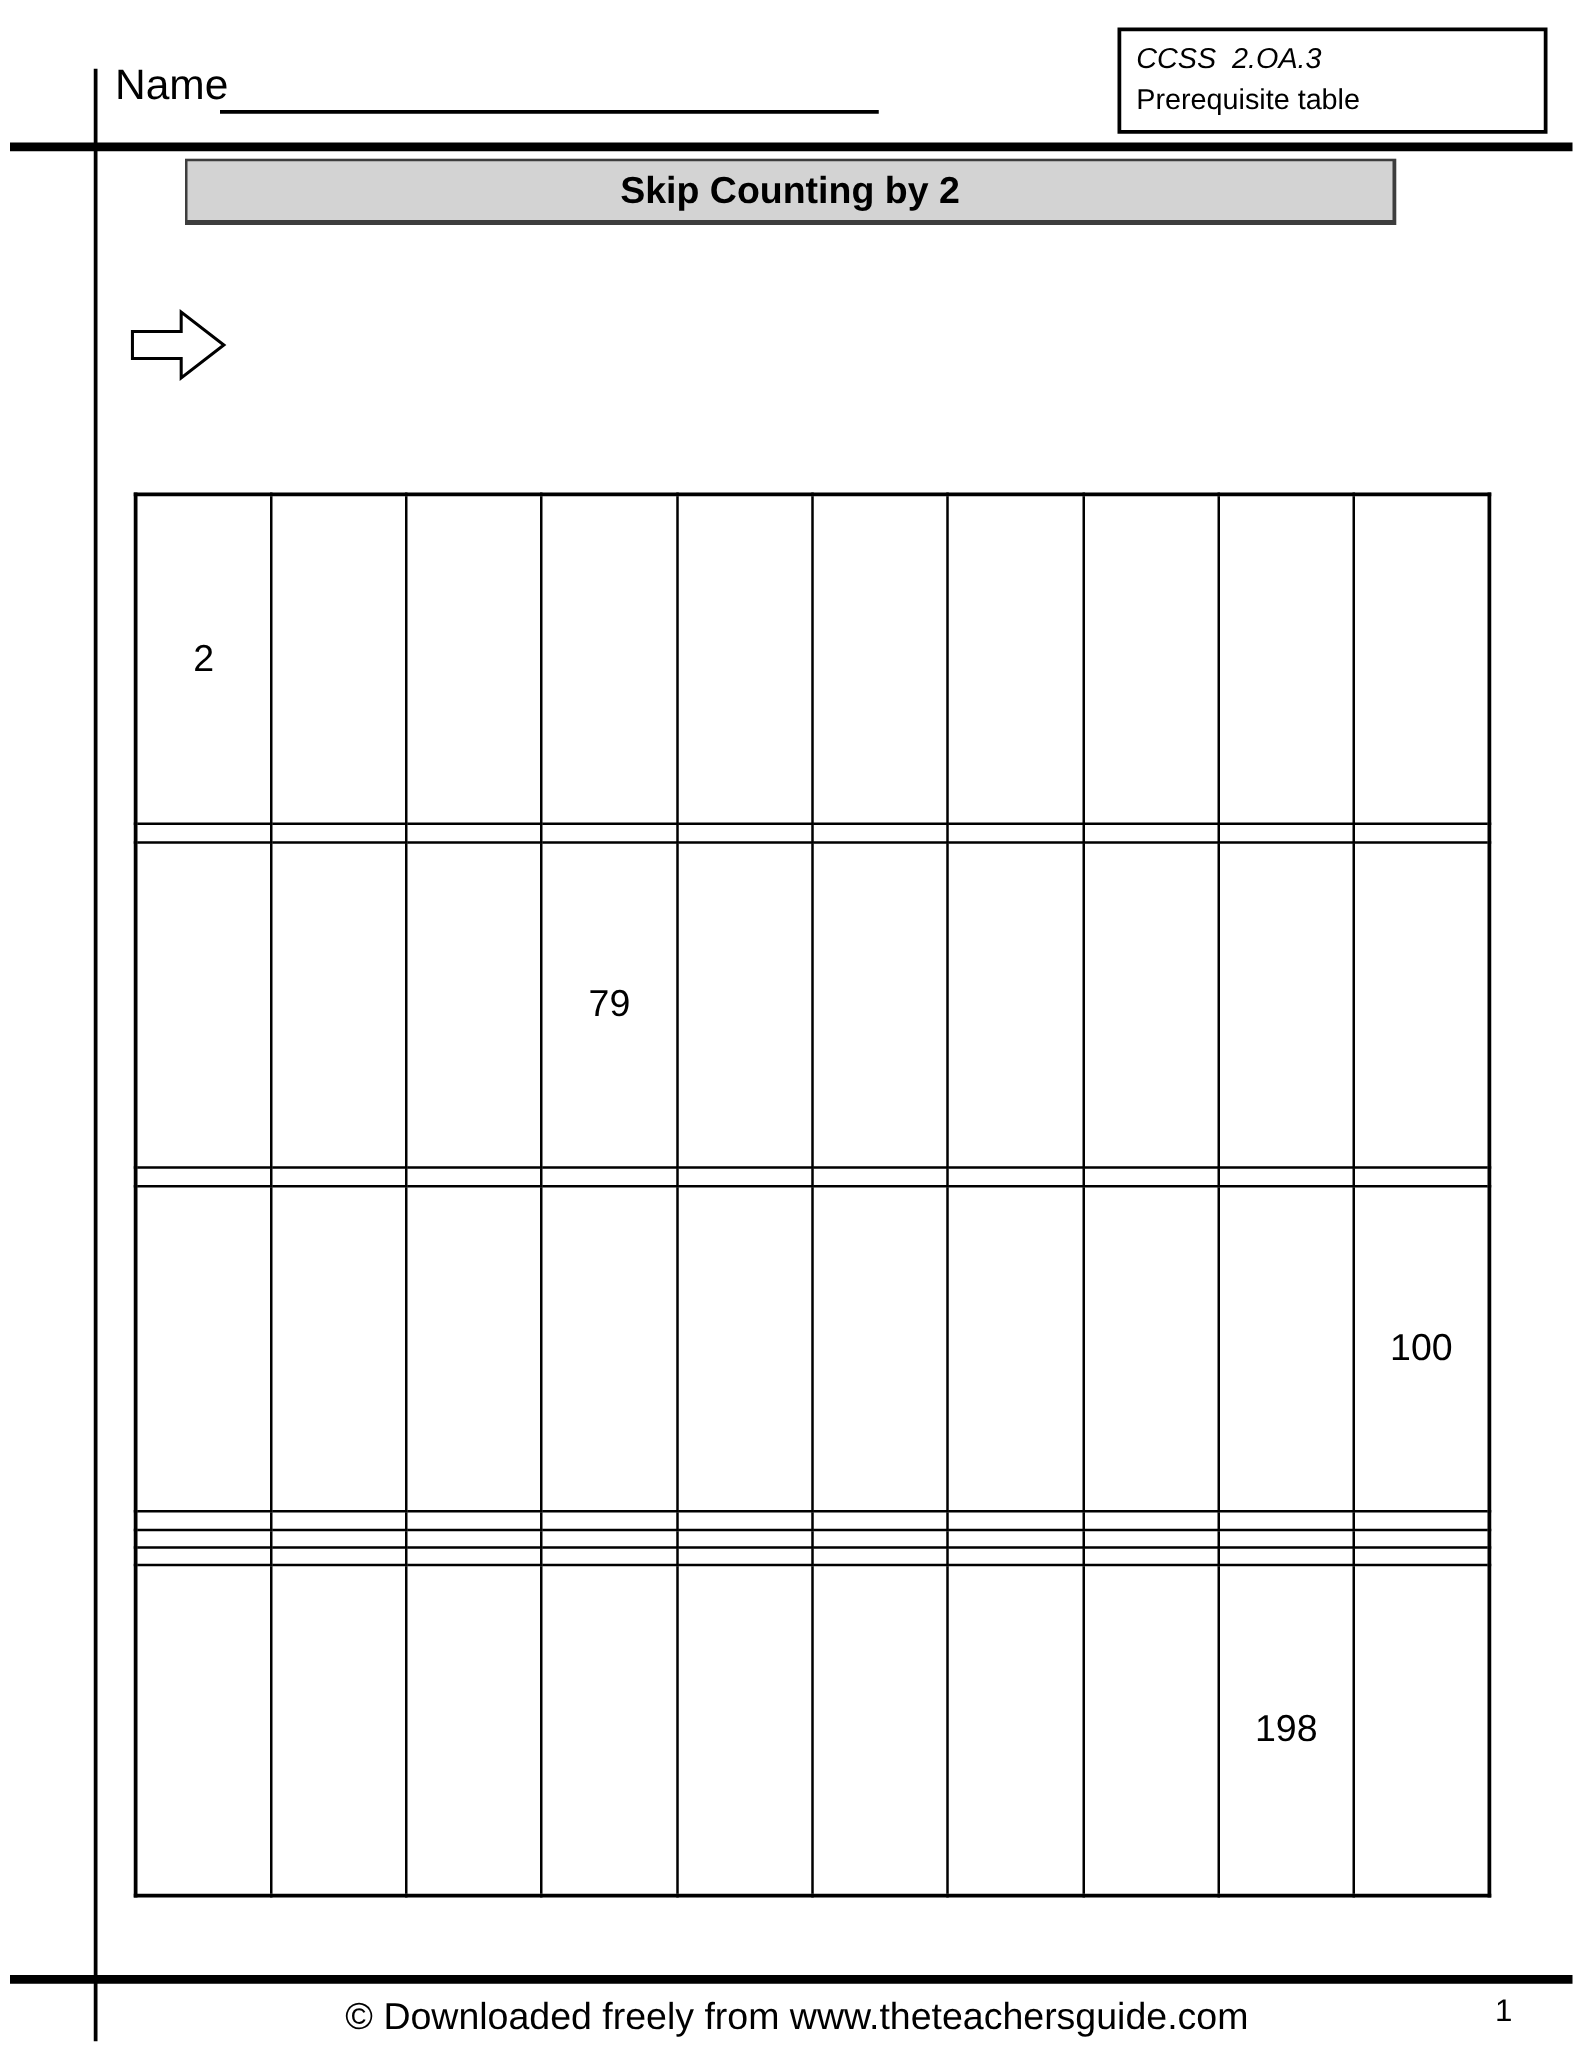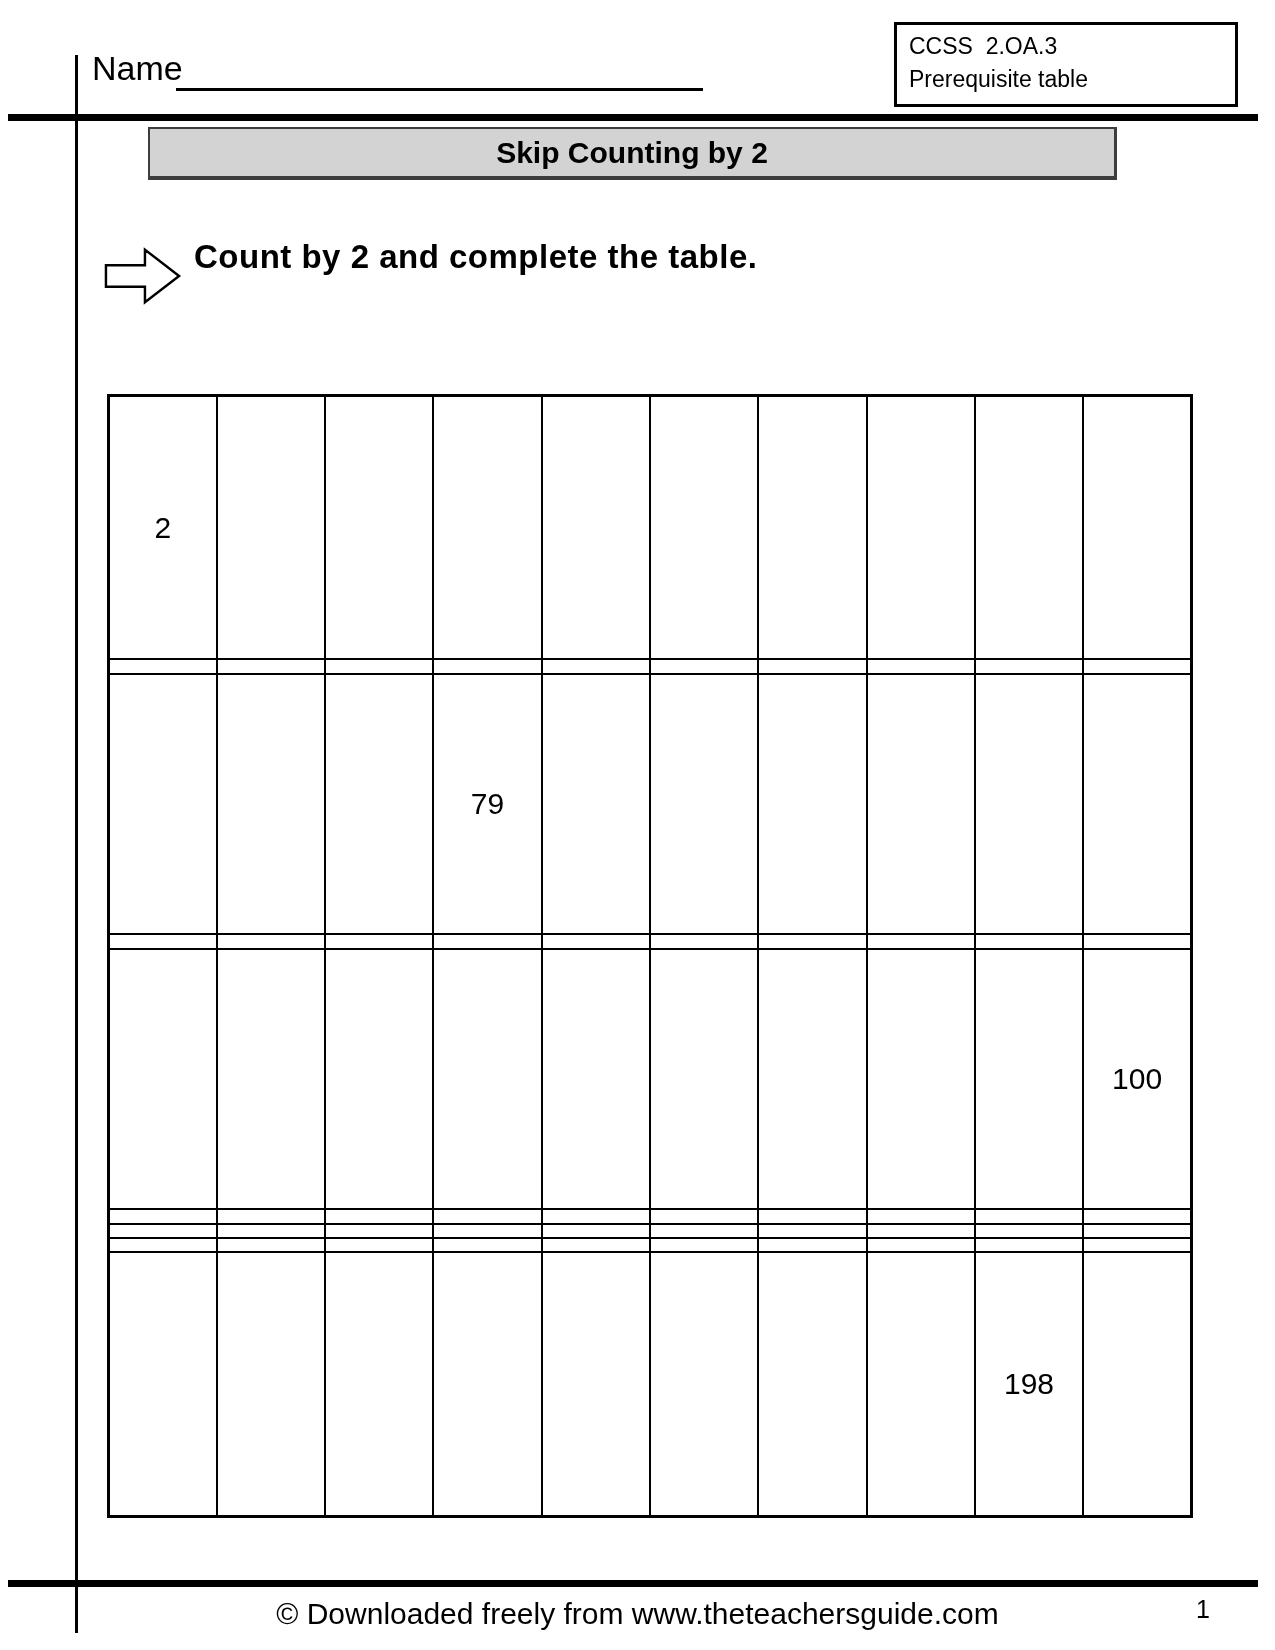--- a/index.html
+++ b/index.html
@@ -59,21 +59,21 @@
     left: 894px;
     top: 22px;
     width: 344px;
     height: 85px;
     border: 3px solid #000000;
     box-sizing: border-box;
     padding: 5px 12px;
     font-size: 23px;
     line-height: 33px;
   }
-  .ccss-line1 { white-space: pre; }
+  .ccss-line1 { font-style: italic; white-space: pre; }
   .ccss-line2 { font-style: normal; }
 
   
   .banner {
     position: absolute;
     left: 148px;
     top: 127px;
     width: 969px;
     height: 53px;
     box-sizing: border-box;
@@ -157,21 +157,20 @@
   <div class="h-rule top"></div>
 
   <div class="banner" style="background: rgb(211, 211, 211); border-color: rgb(61, 61, 61); font-weight: bold;">
     <span>Skip Counting by 2</span>
   </div>
 
   <svg class="arrow-icon" viewBox="0 0 80 62" xmlns="http://www.w3.org/2000/svg">
     <polygon points="2,20 42,20 42,4 77,31 42,58 42,42 2,42" fill="#ffffff" stroke="#000000" stroke-width="2.5" stroke-linejoin="miter"></polygon>
   </svg>
 
-  <div class="instruction">Count by 2 and complete the table.</div>
 
   <table class="count-grid">
     <tbody>
         <tr>
           <td>2</td>
           <td></td>
           <td></td>
           <td></td>
           <td></td>
           <td></td>

